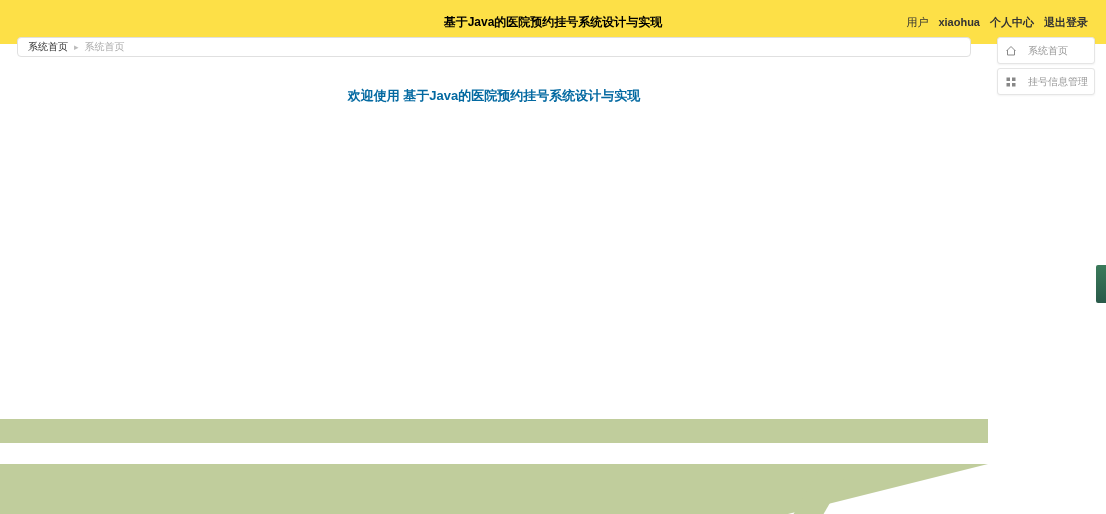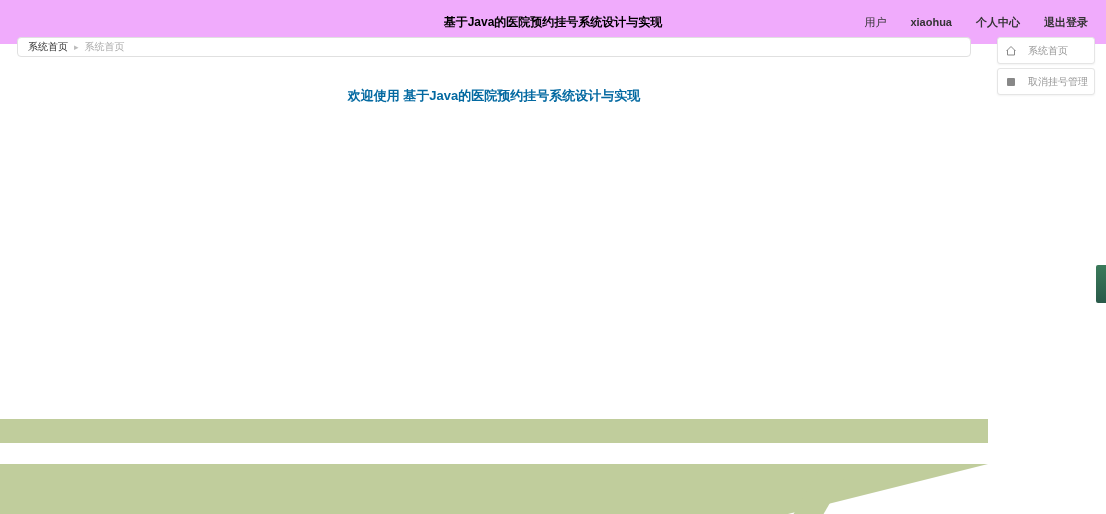--- a/index.html
+++ b/index.html
@@ -5,21 +5,21 @@
     * { margin: 0; padding: 0; box-sizing: border-box; }
     body {
       font-family: "Microsoft YaHei", Arial, sans-serif;
       background: #ffffff;
       width: 1106px;
       height: 514px;
       overflow: hidden;
       position: relative;
     }
     .header {
-      background: #f0abfc;
+      background: #fde047;
       height: 44px;
       width: 100%;
       position: relative;
       display: flex;
       align-items: center;
       text-align: right;
     }
     .header-title {
       position: absolute;
       left: 50%;
@@ -27,21 +27,21 @@
       font-size: 12px;
       font-weight: bold;
       color: #000;
     }
     .header-right {
       position: absolute;
       right: 18px;
       font-size: 11px;
       color: #333;
       display: flex;
-      gap: 24px;
+      gap: 10px;
       align-items: center;
     }
     .header-right span { white-space: nowrap; }
     .user-link, .logout-link { cursor: pointer; font-weight: bold; }
     .logout-link { color: #333; }
     
     .content-area {
       position: absolute;
       top: 37px;
       left: 17px;
@@ -190,24 +190,27 @@
       <svg width="12" height="12" viewBox="0 0 24 24" fill="none" stroke="currentColor" stroke-width="2">
           <path d="M3 12l9-9 9 9"></path>
           <path d="M5 10v10h14V10"></path>
         </svg>
     </span>
     <span class="sidebar-label">系统首页</span>
   </div>
   <div class="sidebar-item">
     <span class="sidebar-icon">
       <svg width="12" height="12" viewBox="0 0 24 24" fill="currentColor">
-          <rect x="4" y="4" width="16" height="16" rx="2"></rect>
+          <rect x="3" y="3" width="7" height="7"></rect>
+          <rect x="14" y="3" width="7" height="7"></rect>
+          <rect x="3" y="14" width="7" height="7"></rect>
+          <rect x="14" y="14" width="7" height="7"></rect>
         </svg>
     </span>
-    <span class="sidebar-label">取消挂号管理</span>
+    <span class="sidebar-label">挂号信息管理</span>
   </div>
 </div>
 
 <div class="footer-band">
   <div class="footer-top"></div>
   <div class="footer-bottom">
     <div class="footer-cut"></div>
     <div class="footer-cut2"></div>
   </div>
 </div>

